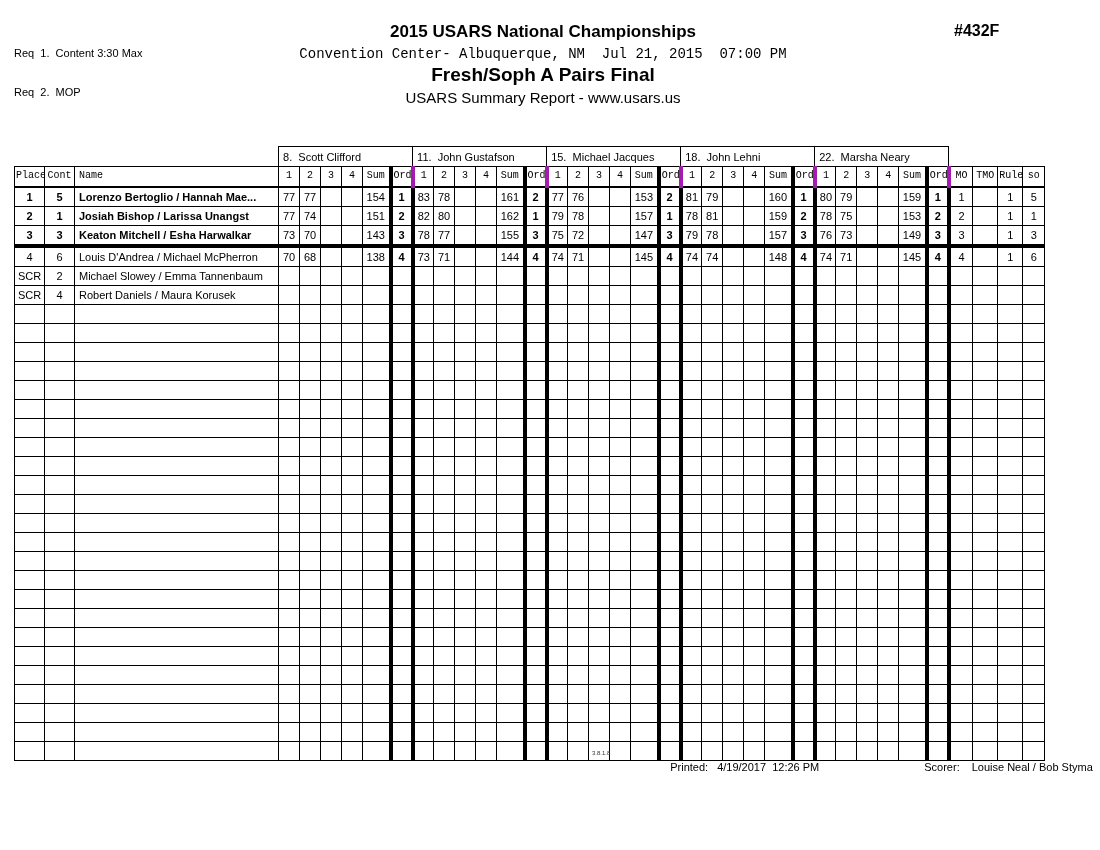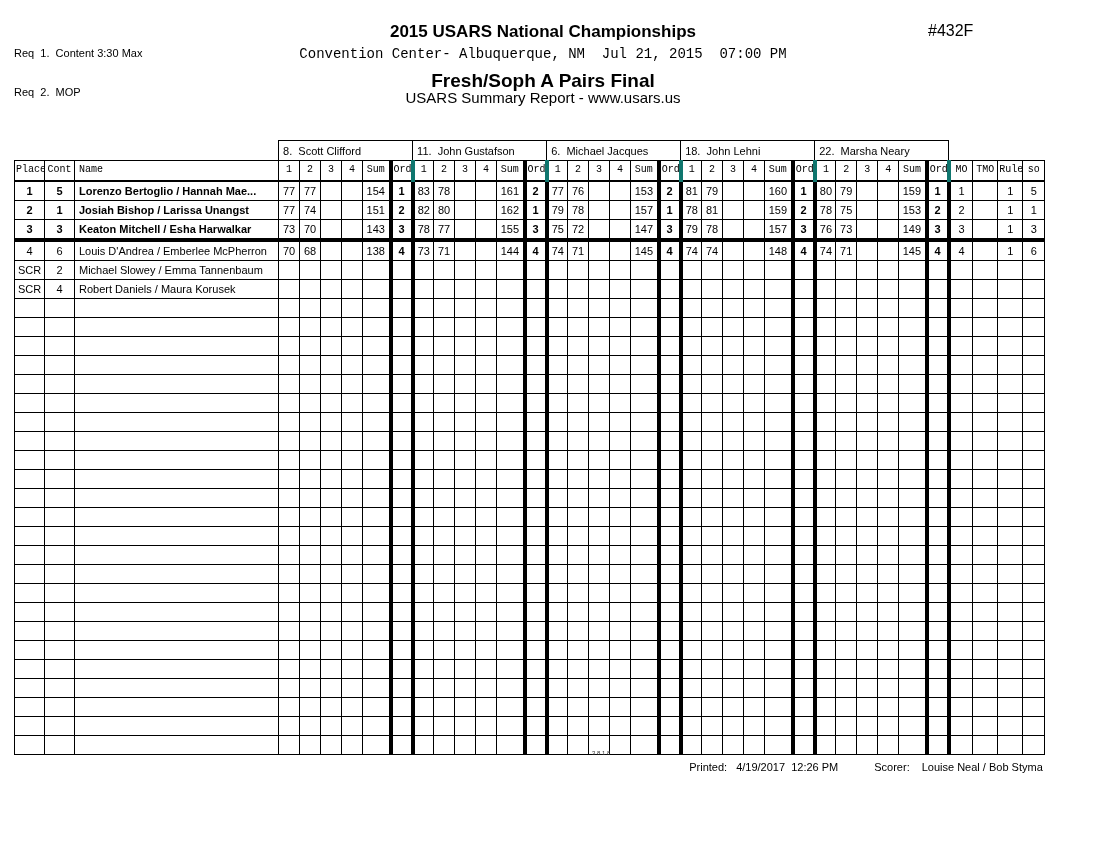--- a/index.html
+++ b/index.html
@@ -8,45 +8,45 @@
     width:1100px; height:850px; background:#ffffff; color:#000;
     font-family:"Liberation Sans", sans-serif; position:relative; overflow:hidden;
   }
   .abs { position:absolute; }
   .center { left:0; width:1086px; text-align:center; }
   .pre { white-space:pre; }
 
   #req-block { left:14px; top:21px; font-size:11px; line-height:13px; }
   #page-title { top:22px; font-size:17px; font-weight:bold; }
   #venue-line { top:46px; font-size:14px;font-family:Liberation Mono, monospace; }
-  #event-title { top:64px; font-size:19px; font-weight:bold;margin-top:6px; }
+  #event-title { top:64px; font-size:19px; font-weight:bold; }
   #report-subtitle { top:89px; font-size:15px; }
-  #event-number { left:928px; top:22px; font-size:16px; font-weight:normal; }
+  #event-number { left:954px; top:22px; font-size:16px; font-weight:bold; }
 
-  #table-wrap { left:14px; top:140px; }
+  #table-wrap { left:14px; top:146px; }
   table { border-collapse:collapse; table-layout:fixed; width:1030px; }
   td {
     border:1px solid #000; height:19px; padding:0 1px; font-size:11px;
     text-align:center; overflow:hidden; white-space:pre; line-height:18px;
   }
   tr.jrow td { height:20px; }
   td.jhead { text-align:left; padding-left:4px; font-size:11px; }
   td.nob { border:none; }
   tr.colhead td { font-size:10px; border-bottom:2px solid #000; height:20px;font-family:Liberation Mono, monospace; }
   td.name { text-align:left; padding-left:4px; }
   td.ord { border-left:4px solid #000; border-right:4px solid #000; font-weight:bold; }
-  td.ordh { border-left:4px solid #000; border-right:4px solid #0f766e; font-weight:normal; }
+  td.ordh { border-left:4px solid #000; border-right:4px solid #a21caf; font-weight:normal; }
   tr.cut td { border-bottom:4px solid #000; }
   .b { font-weight:bold; }
 
   #footer { top:748px; left:0; width:1100px; font-size:11px; }
   #footer-version { position:absolute; left:592px; top:2px; font-size:6px; color:#333; }
-  #printed-group { position:absolute; left:677px; top:1px; }
+  #printed-group { position:absolute; left:658px; top:1px; }
   #printed-value { margin-left:9px; }
-  #scorer-group { position:absolute; left:862px; top:1px; }
+  #scorer-group { position:absolute; left:912px; top:1px; }
   #scorer-value { margin-left:12px; }
 </style>
 </head>
 <body>
 
 <div id="req-block" class="abs pre">
   <div>Req  1.  Content 3:30 Max</div>
   <div>Req  2.  MOP</div>
 </div>
 
@@ -95,21 +95,21 @@
         <col style="width: 24px;">
         <col style="width: 25px;">
         <col style="width: 25px;">
         <col style="width: 22px;">
       </colgroup>
     <tbody>
         <tr class="jrow">
           <td class="nob" colspan="3"></td>
           <td class="jhead" colspan="6">8.  Scott Clifford</td>
           <td class="jhead" colspan="6">11.  John Gustafson</td>
-          <td class="jhead" colspan="6">6.  Michael Jacques</td>
+          <td class="jhead" colspan="6">15.  Michael Jacques</td>
           <td class="jhead" colspan="6">18.  John Lehni</td>
           <td class="jhead" colspan="6">22.  Marsha Neary</td>
           <td class="nob" colspan="4"></td>
         </tr>
         <tr class="colhead">
           <td>Place</td>
           <td>Cont</td>
           <td class="name">Name</td>
           <td>1</td>
           <td>2</td>
@@ -259,21 +259,21 @@
           <td>149</td>
           <td class="ord">3</td>
           <td>3</td>
           <td></td>
           <td>1</td>
           <td>3</td>
         </tr>
         <tr>
           <td>4</td>
           <td>6</td>
-          <td class="name">Louis D'Andrea / Emberlee McPherron</td>
+          <td class="name">Louis D'Andrea / Michael McPherron</td>
           <td>70</td>
           <td>68</td>
           <td></td>
           <td></td>
           <td>138</td>
           <td class="ord">4</td>
           <td>73</td>
           <td>71</td>
           <td></td>
           <td></td>

